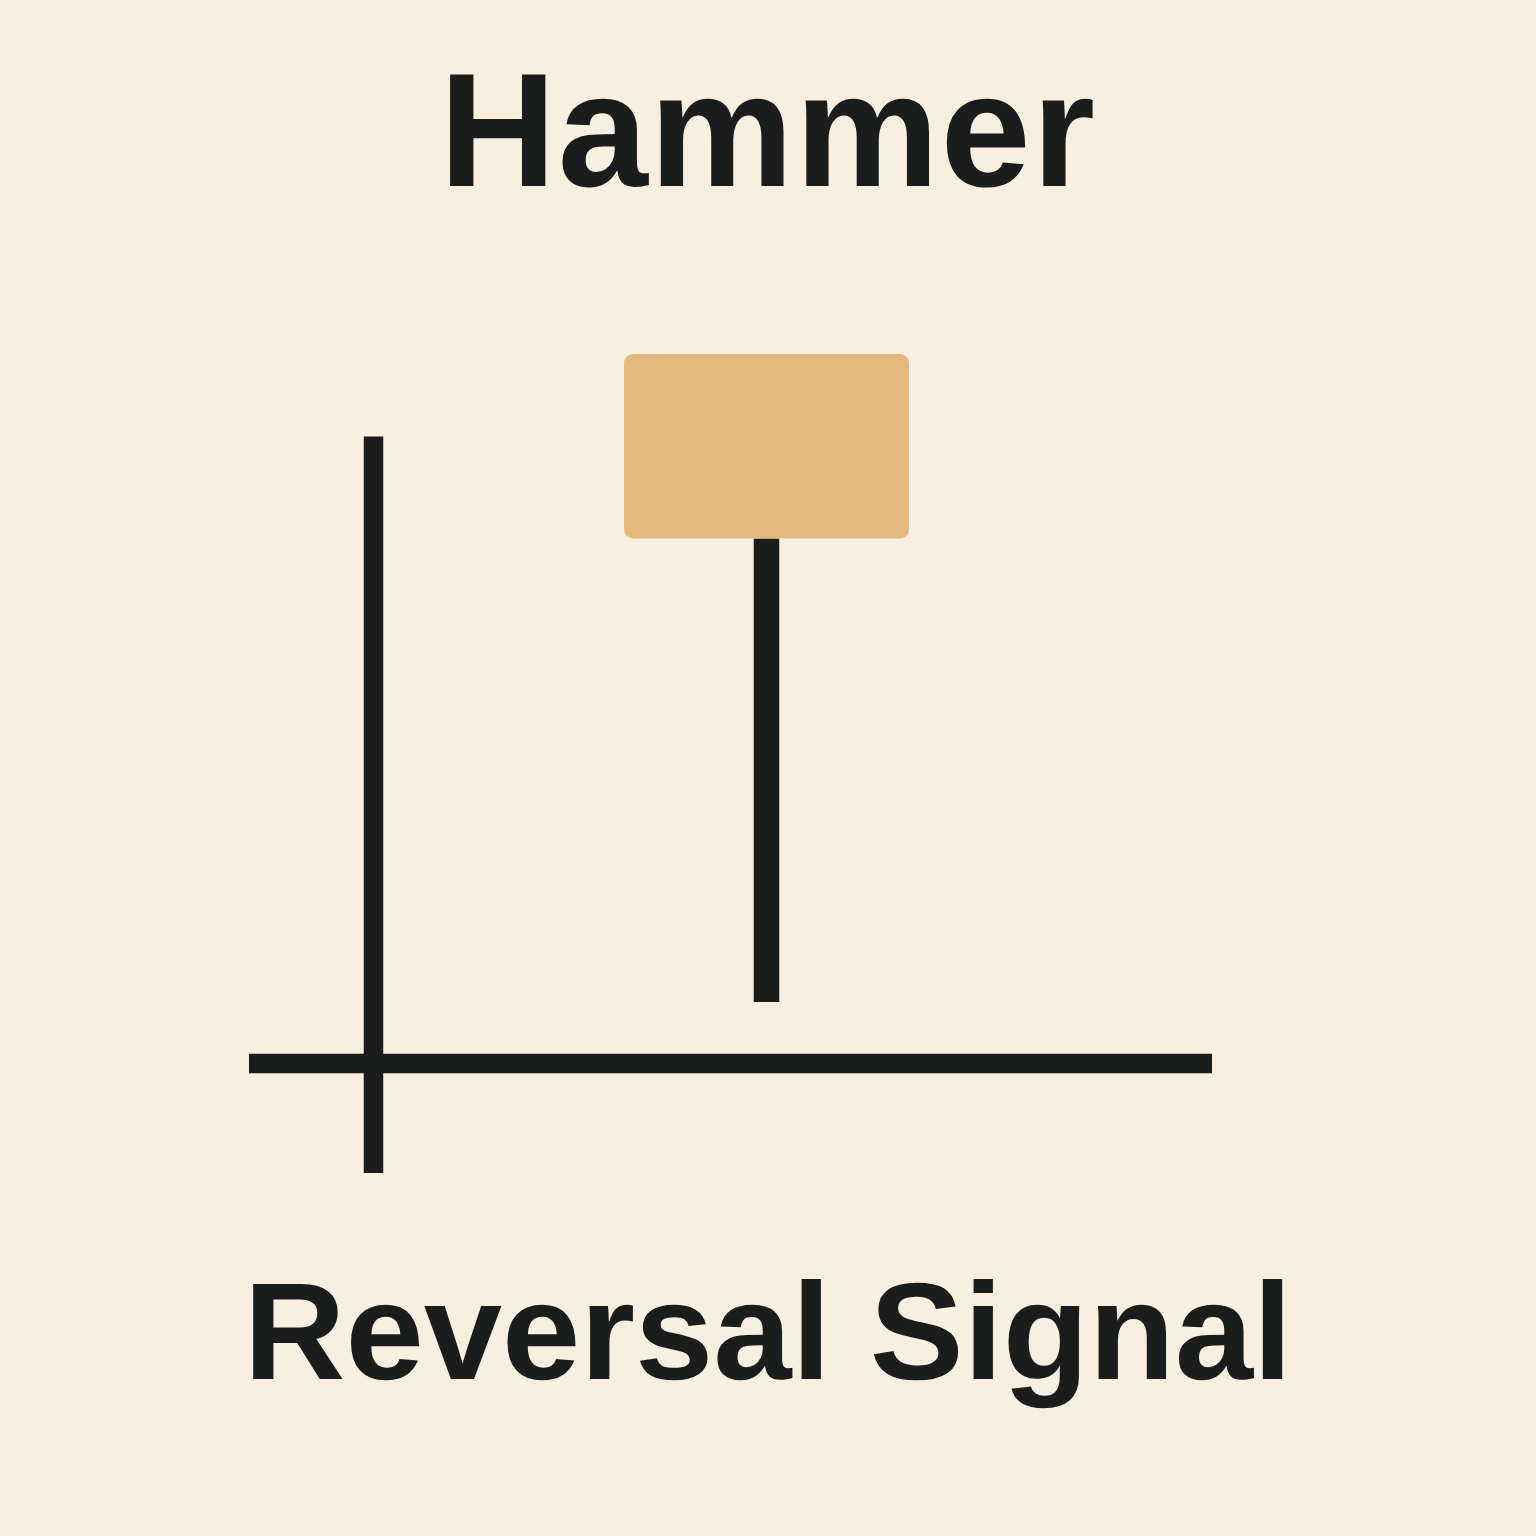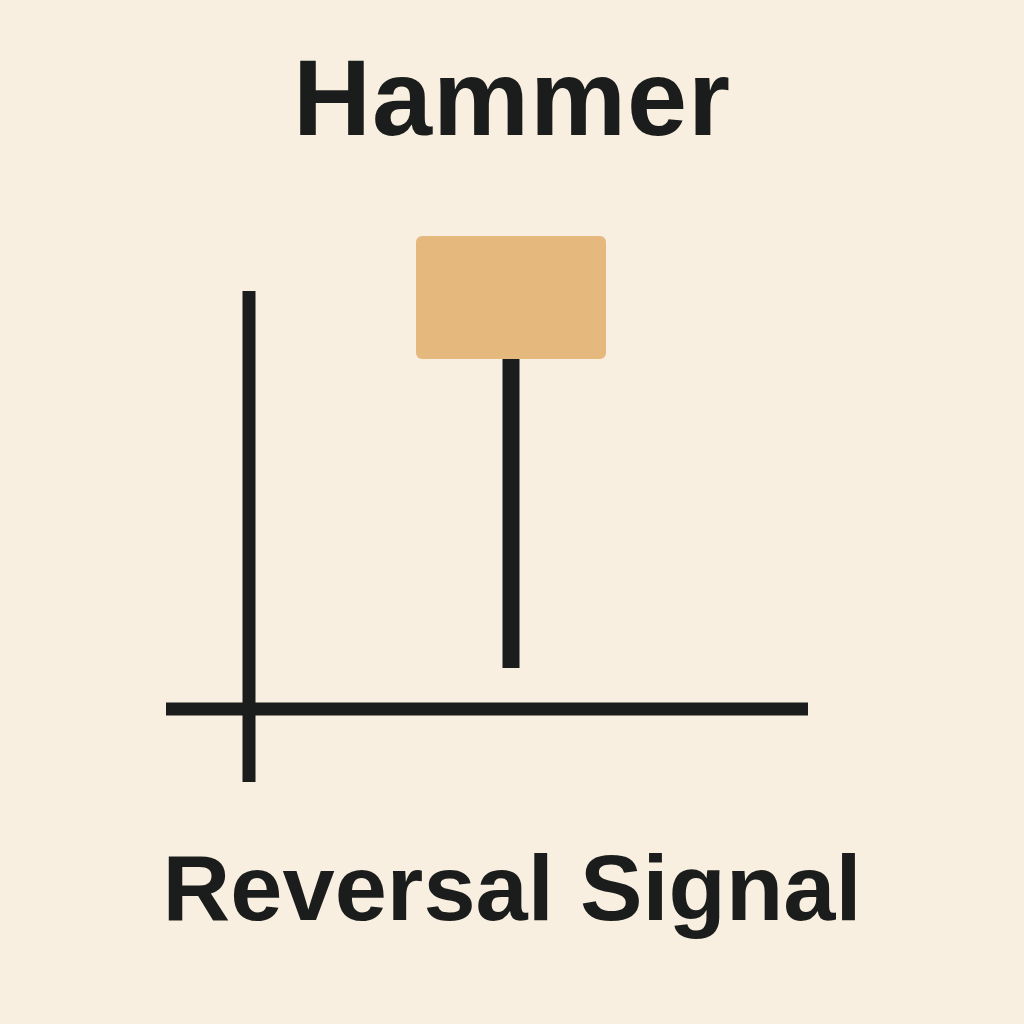--- a/index.html
+++ b/index.html
@@ -17,21 +17,21 @@
     .title {
       position: absolute;
       left: 0;
       width: 1024px;
       text-align: center;
       color: #1A1D1B;
       margin: 0;
       white-space: nowrap;
     }
     .title-top {
-      top: 44px;
+      top: 33px;
       font-size: 108px;
       font-weight: 700;
       letter-spacing: 1px;
       line-height: 1;
     }
     .title-bottom {
       top: 842px;
       font-size: 92px;
       font-weight: 700;
       letter-spacing: 0px;

